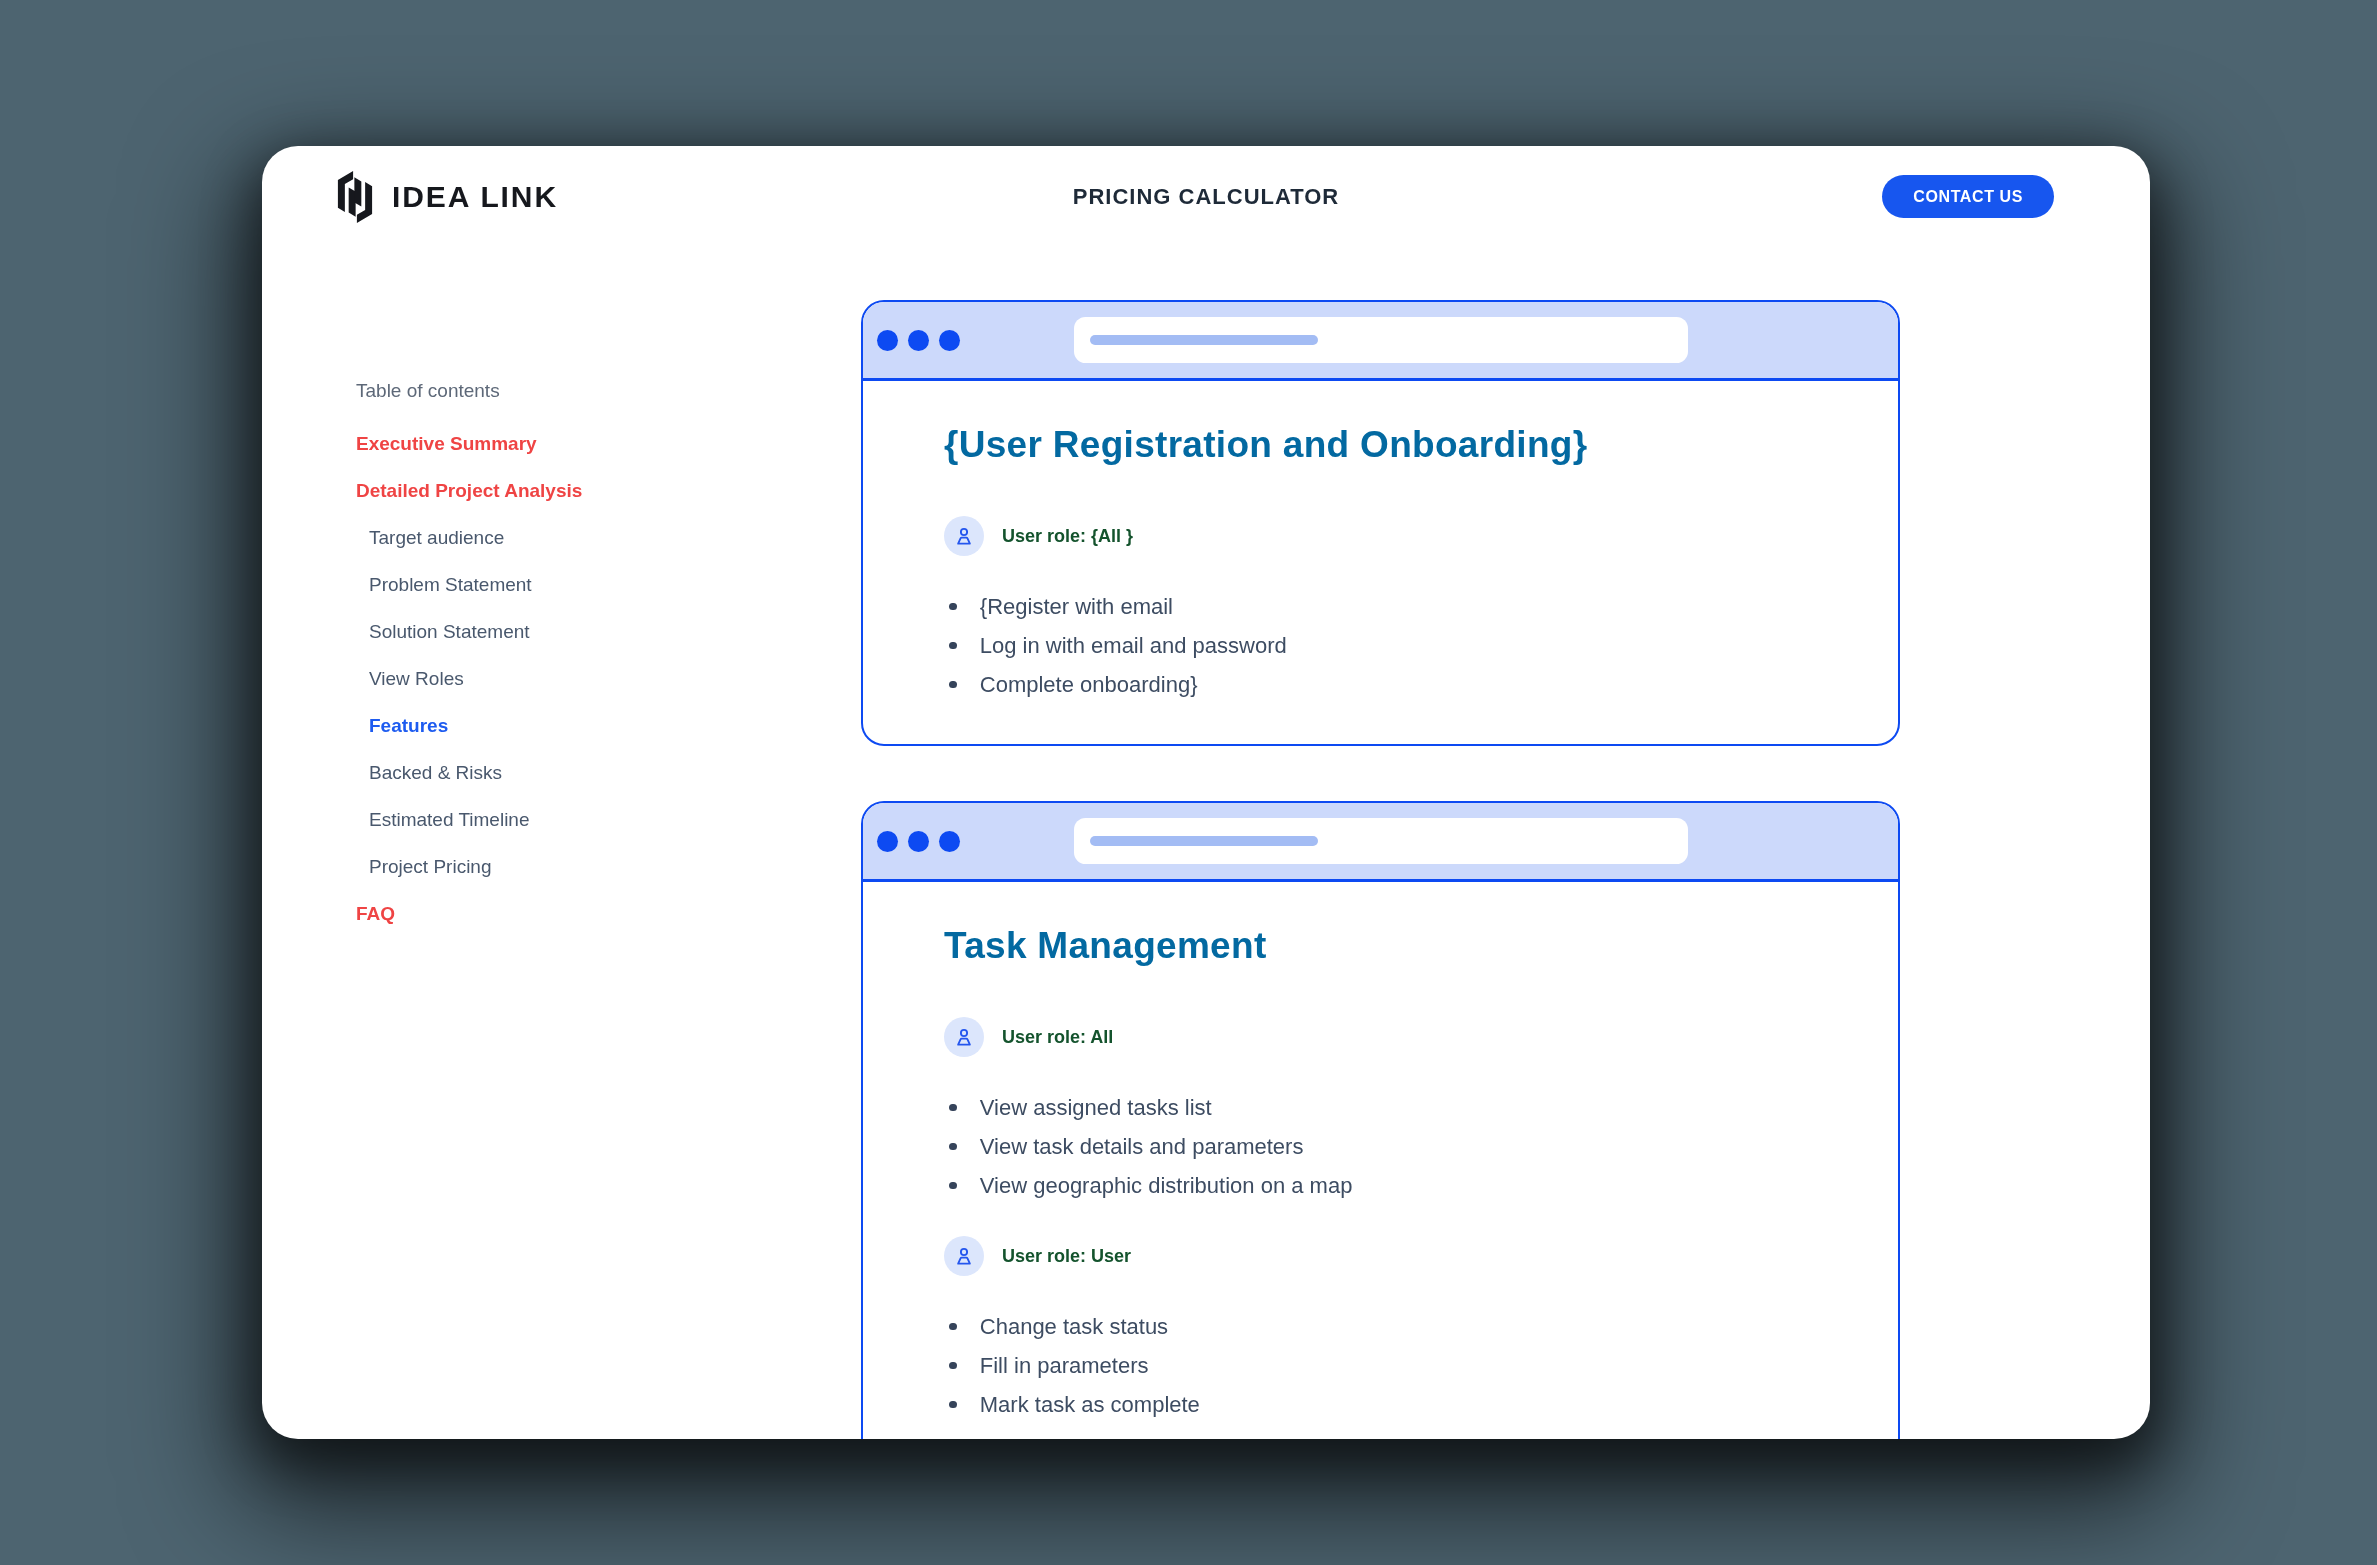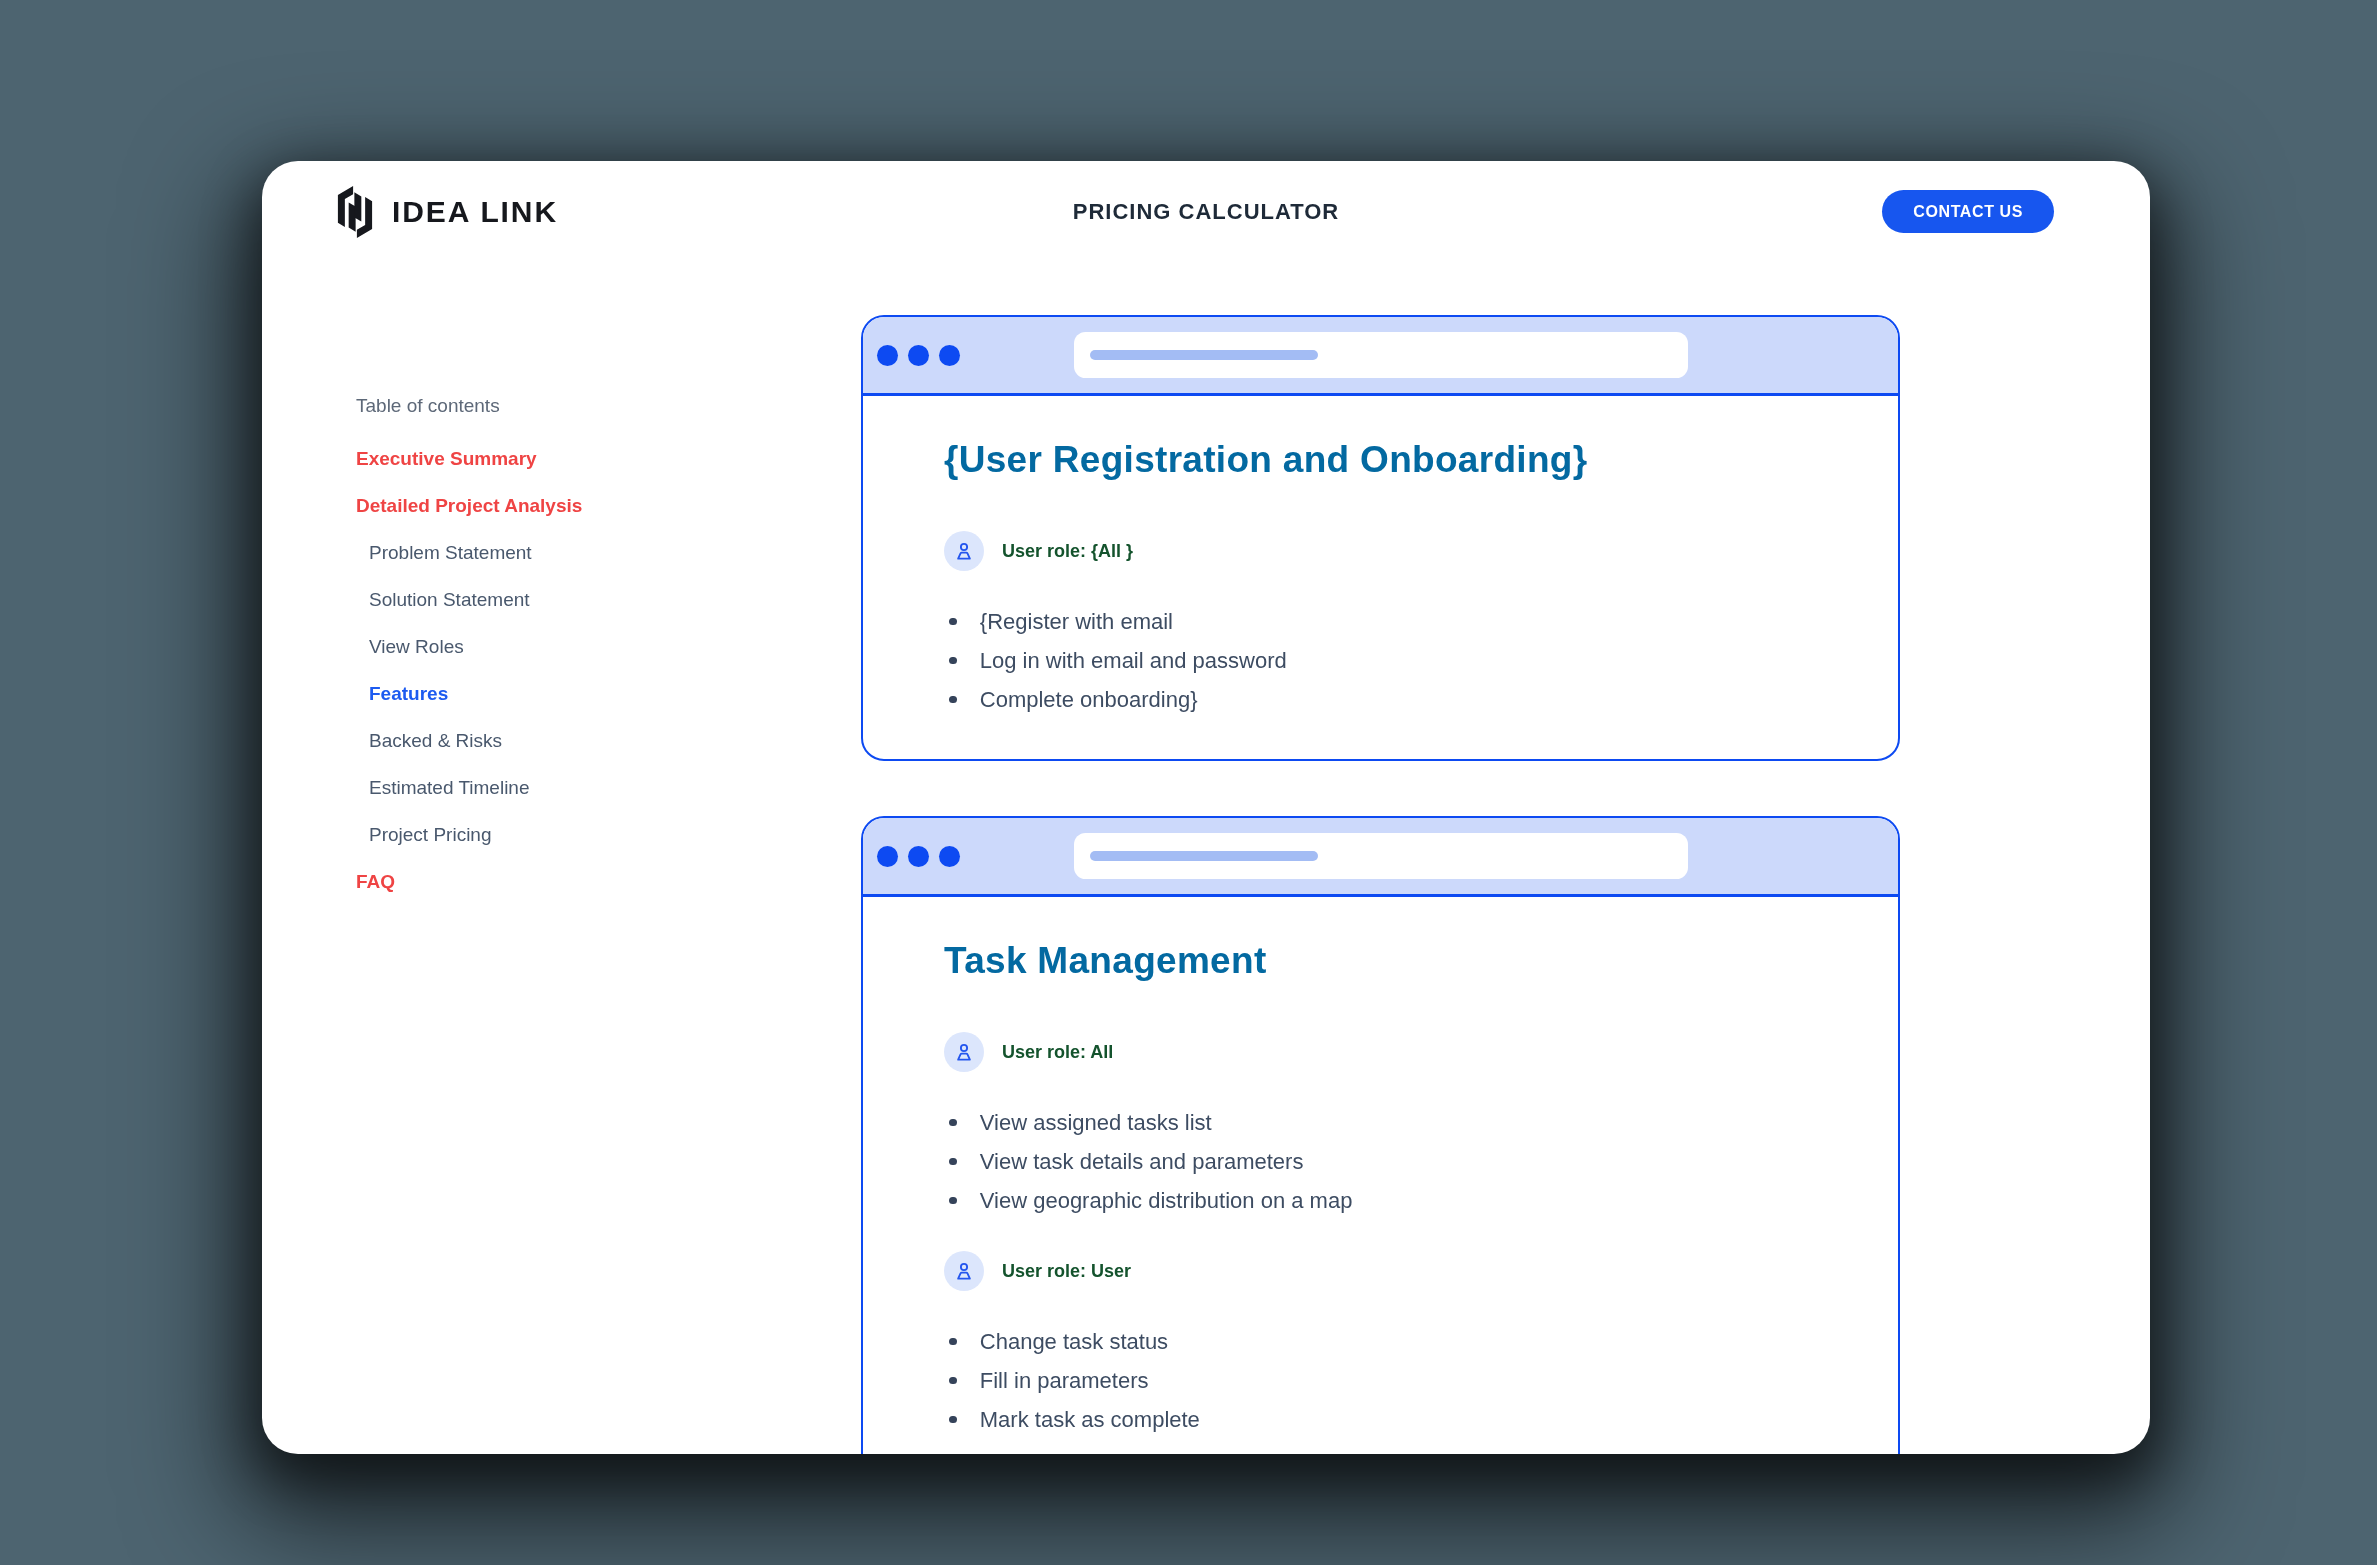--- a/index.html
+++ b/index.html
@@ -6,21 +6,21 @@
   html,body { width:2377px; height:1565px; overflow:hidden; }
   body {
     font-family:"Liberation Sans", sans-serif;
     background:#4d6470;
     position:relative;
   }
   .stage { position:absolute; inset:0; }
 
   
   .page-card {
-    position:absolute; left:262px; top:161px;
+    position:absolute; left:262px; top:146px;
     width:1888px; height:1293px;
     background:#ffffff; border-radius:36px;
     overflow:hidden;
     box-shadow:0 45px 109px 26px rgba(0,0,0,.62), 0 18px 51px 6.4px rgba(0,0,0,.48);
   }
 
   
   .topbar {
     height:101px; display:flex; align-items:center;
     padding:0 96px 0 74px; position:relative;
@@ -130,20 +130,21 @@
       <div class="topbar-title">PRICING CALCULATOR</div>
       <button class="contact-btn">CONTACT US</button>
     </header>
 
     <div class="content">
 
       <nav class="toc">
         <div class="toc-title">Table of contents</div>
         <a class="toc-item lvl0 bold">Executive Summary</a>
         <a class="toc-item lvl0 bold">Detailed Project Analysis</a>
+        <a class="toc-item lvl1">Target audience</a>
         <a class="toc-item lvl1">Problem Statement</a>
         <a class="toc-item lvl1">Solution Statement</a>
         <a class="toc-item lvl1">View Roles</a>
         <a class="toc-item lvl1 active">Features</a>
         <a class="toc-item lvl1">Backed &amp; Risks</a>
         <a class="toc-item lvl1">Estimated Timeline</a>
         <a class="toc-item lvl1">Project Pricing</a>
         <a class="toc-item lvl0 bold">FAQ</a>
       </nav>
 

